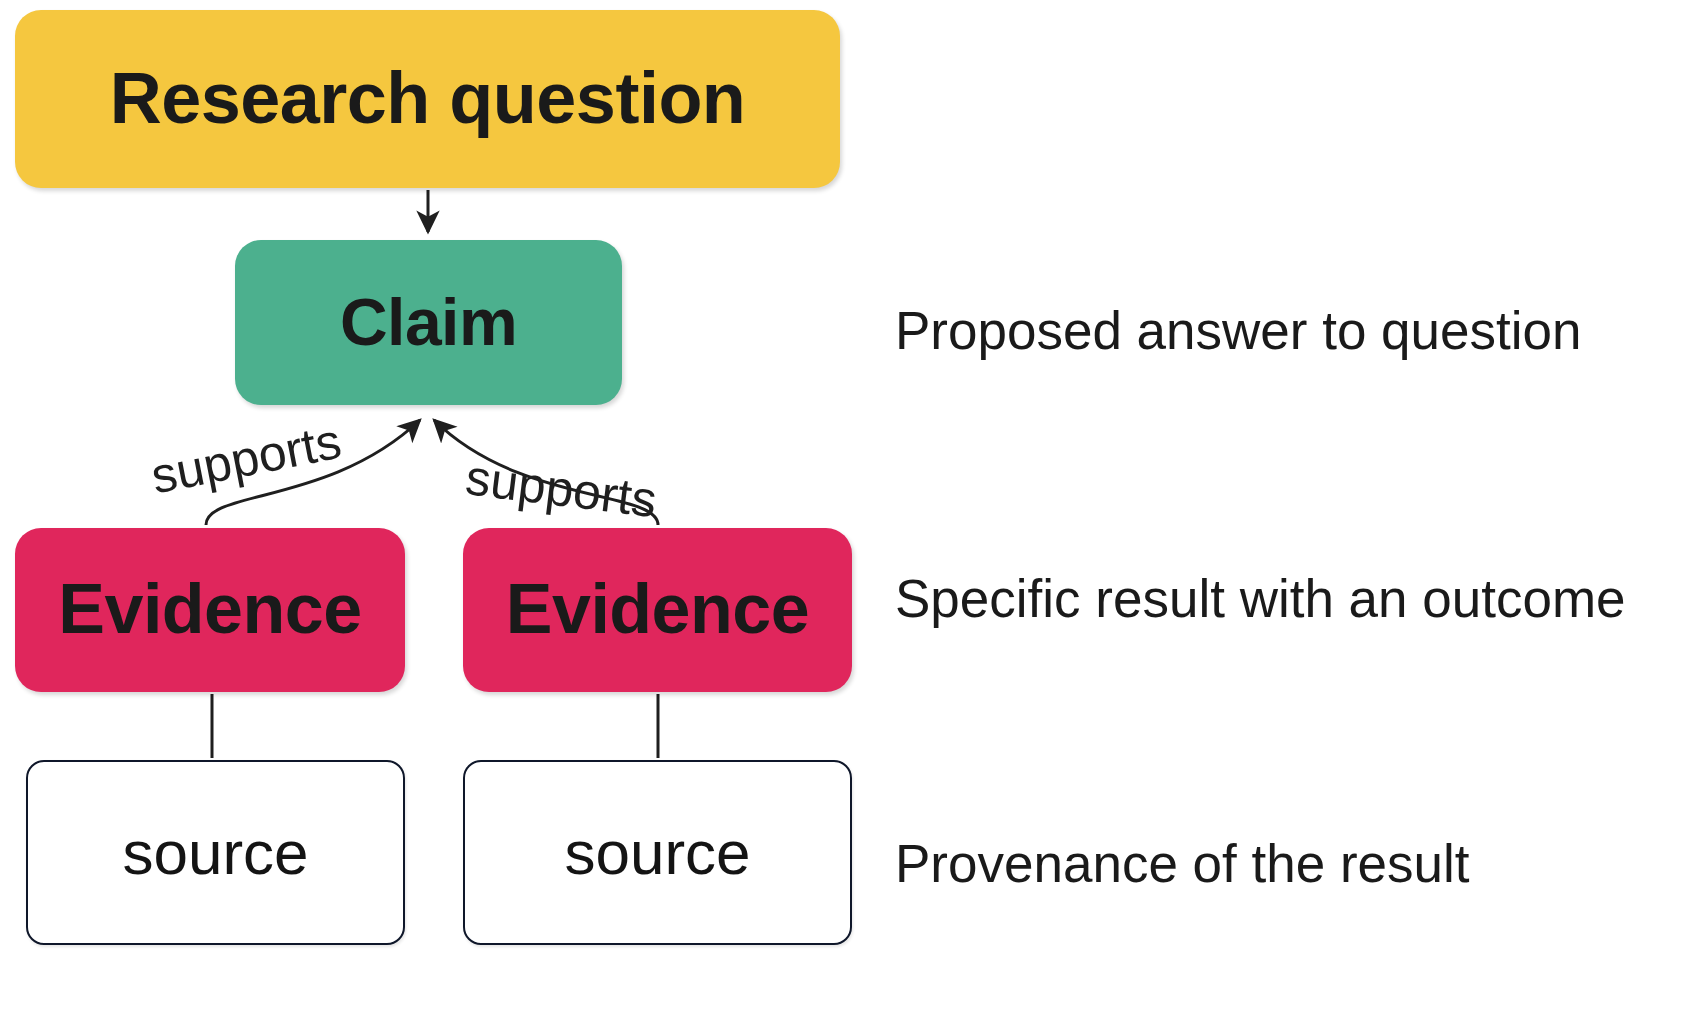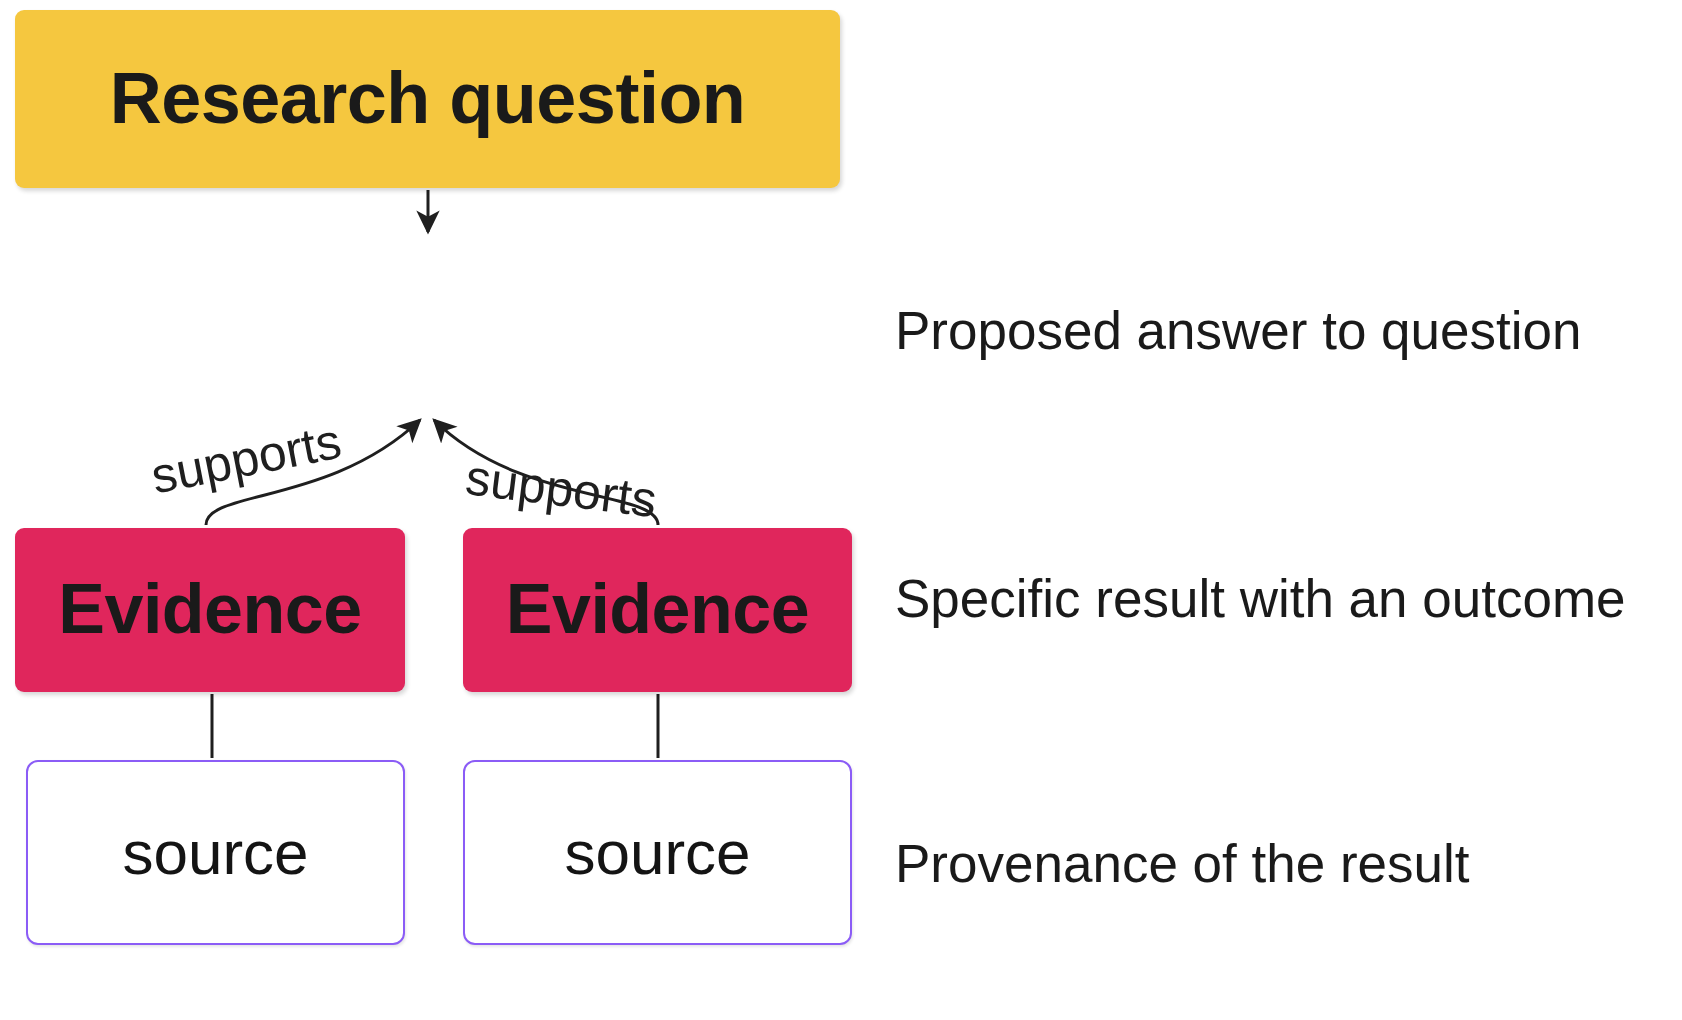--- a/index.html
+++ b/index.html
@@ -31,21 +31,21 @@
   }
 
   
   .node {
     position: absolute;
     z-index: 2;
     display: flex;
     align-items: center;
     justify-content: center;
     box-sizing: border-box;
-    border-radius: 9px;
+    border-radius: 26px;
     box-shadow: 2px 3px 4px rgba(0,0,0,0.16);
     text-align: center;
     line-height: 1.05;
   }
   .node .label {
     display: block;
     width: 100%;
     color: #1a1a1a;
   }
 
@@ -85,23 +85,23 @@
     top: 528px;
     width: 389px;
     height: 164px;
     background: #E0265C;
   }
   .node-evidence-1 .label,
   .node-evidence-2 .label { font-size: 70px; }
 
   .node-source {
     background: #ffffff;
-    border: 2px solid #8b5cf6;
+    border: 2px solid #0f172a;
     box-shadow: 1px 2px 3px rgba(0,0,0,0.10);
-    border-radius: 12px;
+    border-radius: 18px;
   }
   .node-source-1 { left: 26px;  top: 760px; width: 379px; height: 185px; }
   .node-source-2 { left: 463px; top: 760px; width: 389px; height: 185px; }
   .node-source .label {
     font-size: 62px;
     font-weight: 400;
     font-stretch: condensed;
     color: #141414;
   }
 
@@ -155,20 +155,23 @@
 
     <path d="M 212 694 L 212 758" stroke="#1f1f1f" stroke-width="3" fill="none"></path>
 
     <path d="M 658 694 L 658 758" stroke="#1f1f1f" stroke-width="3" fill="none"></path>
   </svg>
 
   <div class="node filled node-research">
     <span class="label">Research question</span>
   </div>
 
+  <div class="node filled node-claim">
+    <span class="label">Claim</span>
+  </div>
 
   <div class="node filled node-evidence-1">
     <span class="label">Evidence</span>
   </div>
 
   <div class="node filled node-evidence-2">
     <span class="label">Evidence</span>
   </div>
 
   <div class="node node-source node-source-1">

